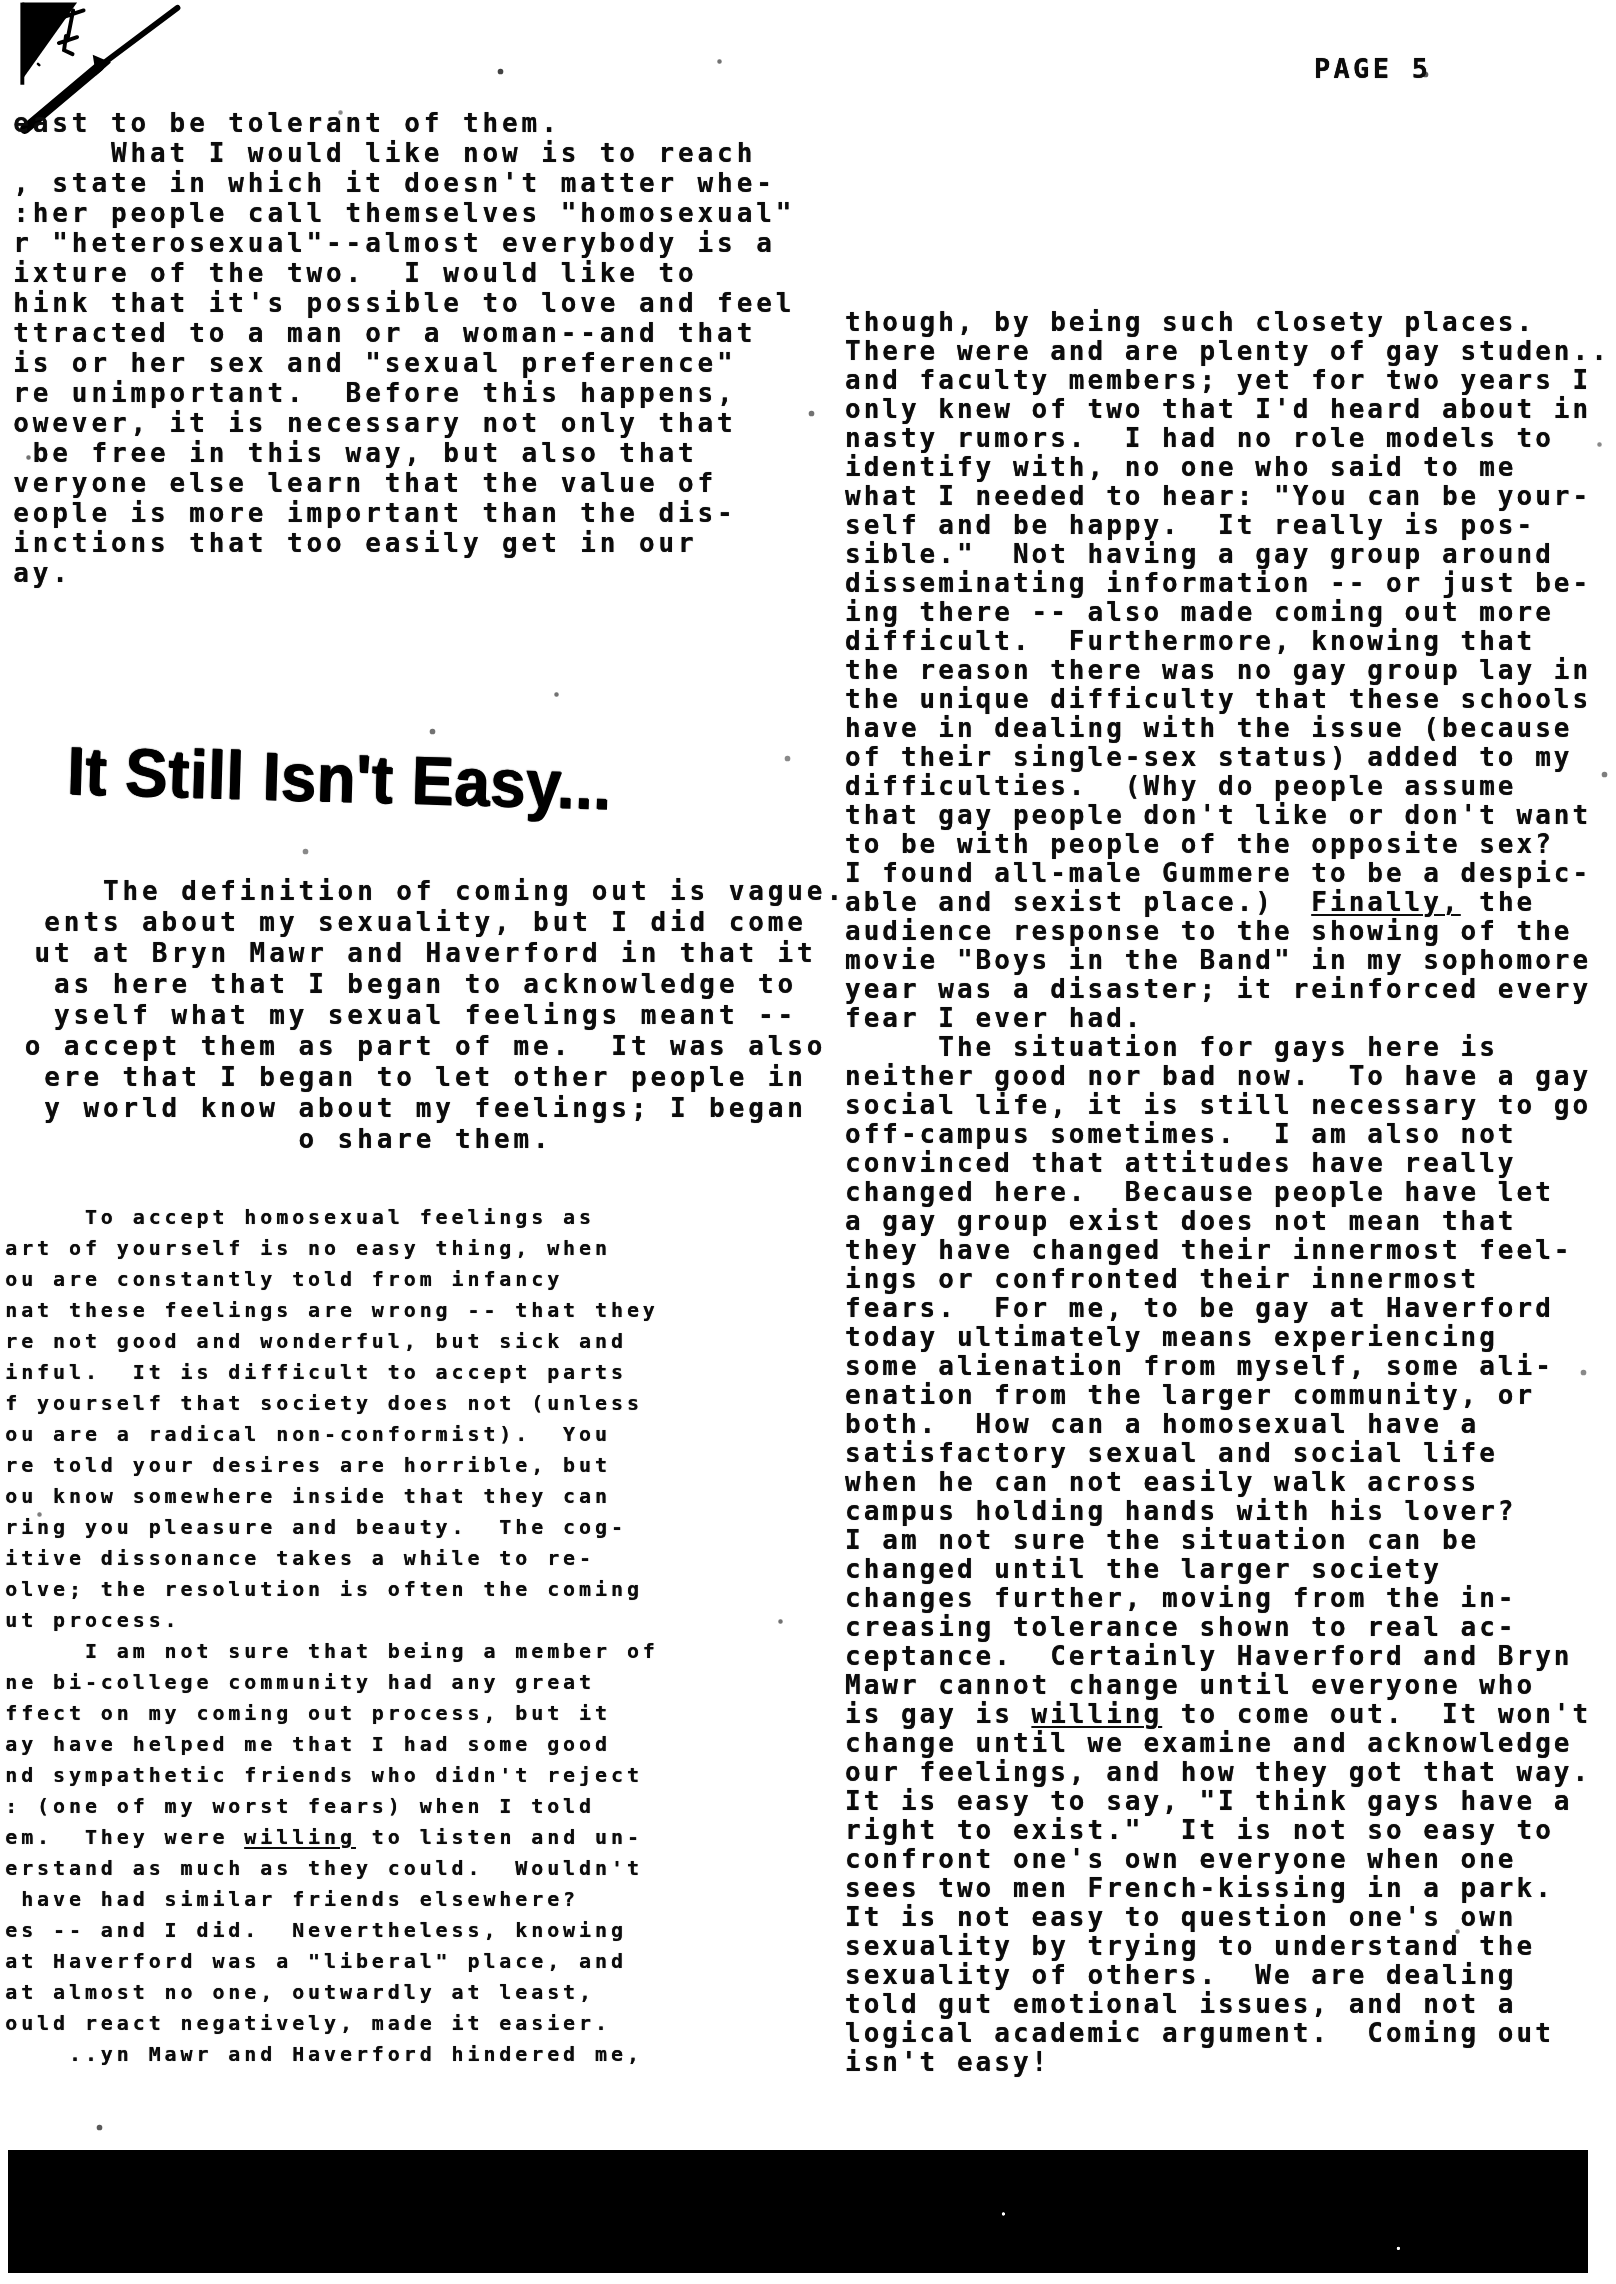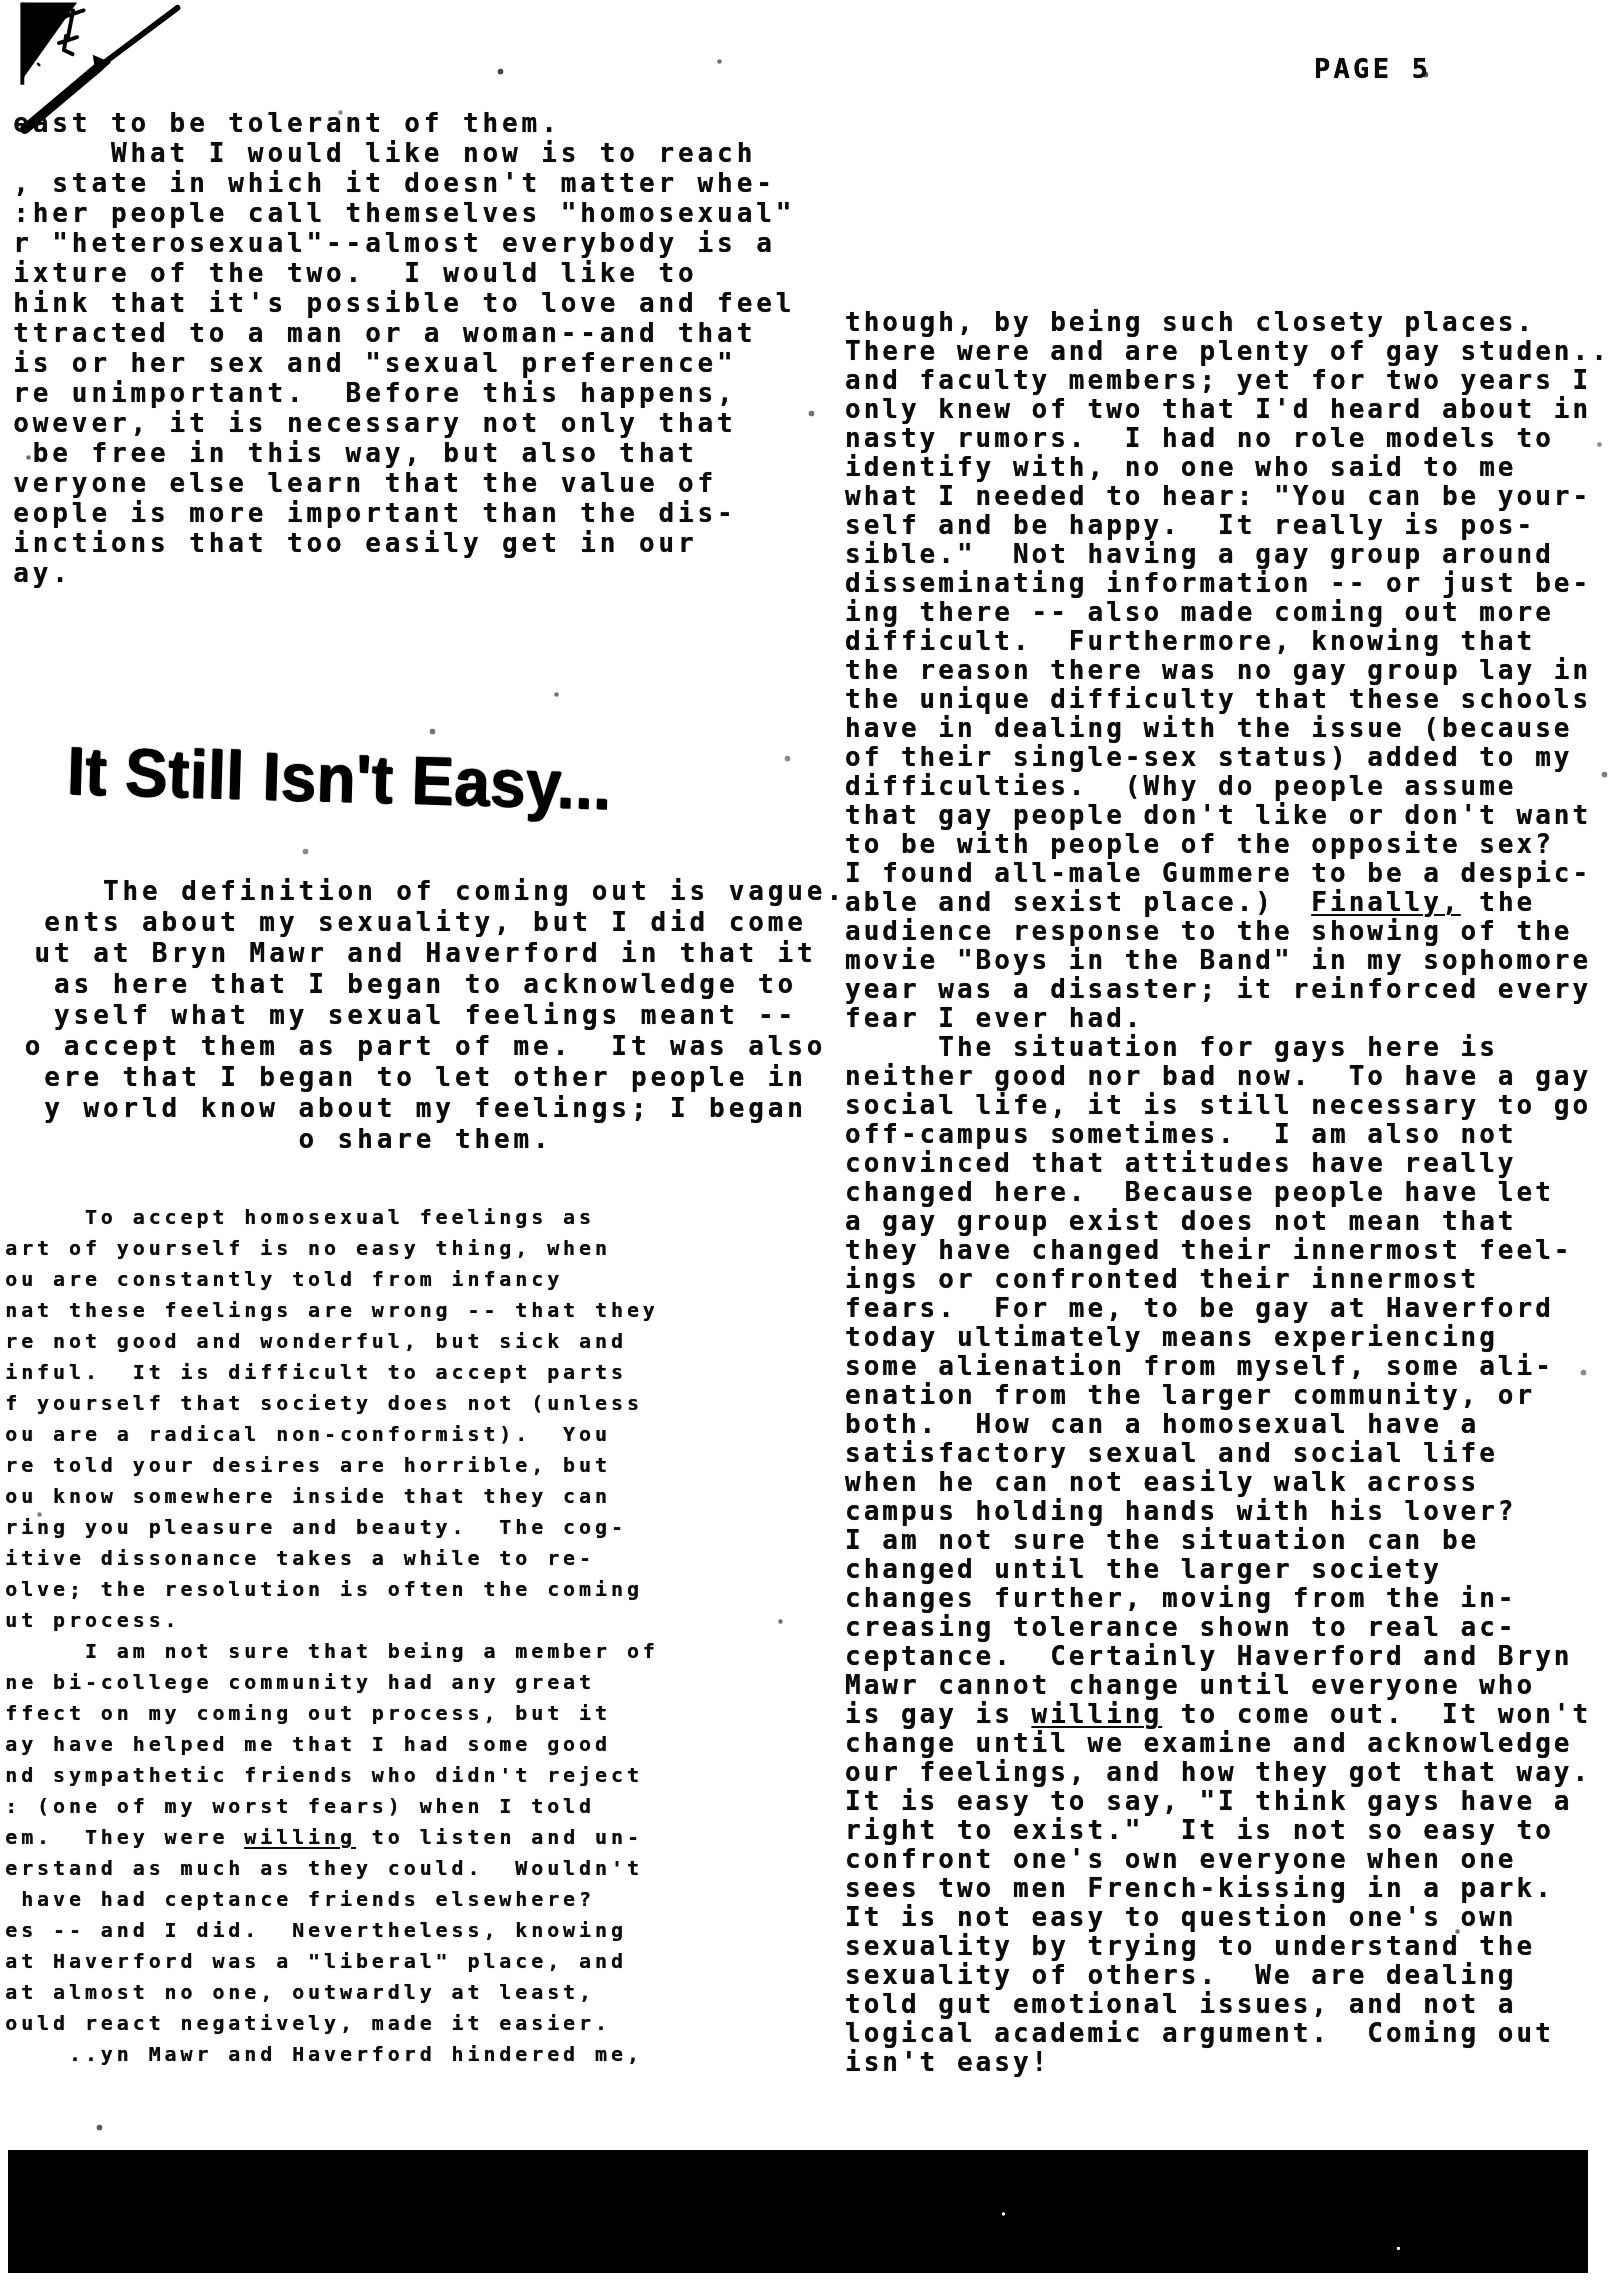--- a/index.html
+++ b/index.html
@@ -110,21 +110,21 @@
       <div class="line">olve; the resolution is often the coming</div>
       <div class="line">ut process.</div>
       <div class="line">     I am not sure that being a member of</div>
       <div class="line">ne bi-college community had any great</div>
       <div class="line">ffect on my coming out process, but it</div>
       <div class="line">ay have helped me that I had some good</div>
       <div class="line">nd sympathetic friends who didn't reject</div>
       <div class="line">: (one of my worst fears) when I told</div>
       <div class="line">em.  They were <u>willing</u> to listen and un-</div>
       <div class="line">erstand as much as they could.  Wouldn't</div>
-      <div class="line"> have had ceptance friends elsewhere?</div>
+      <div class="line"> have had similar friends elsewhere?</div>
       <div class="line">es -- and I did.  Nevertheless, knowing</div>
       <div class="line">at Haverford was a "liberal" place, and</div>
       <div class="line">at almost no one, outwardly at least,</div>
       <div class="line">ould react negatively, made it easier.</div>
       <div class="line">    ..yn Mawr and Haverford hindered me,</div>
     </div>
 
   <div class="col colR">
       <div class="line">though, by being such closety places.</div>
       <div class="line">There were and are plenty of gay studen..</div>

